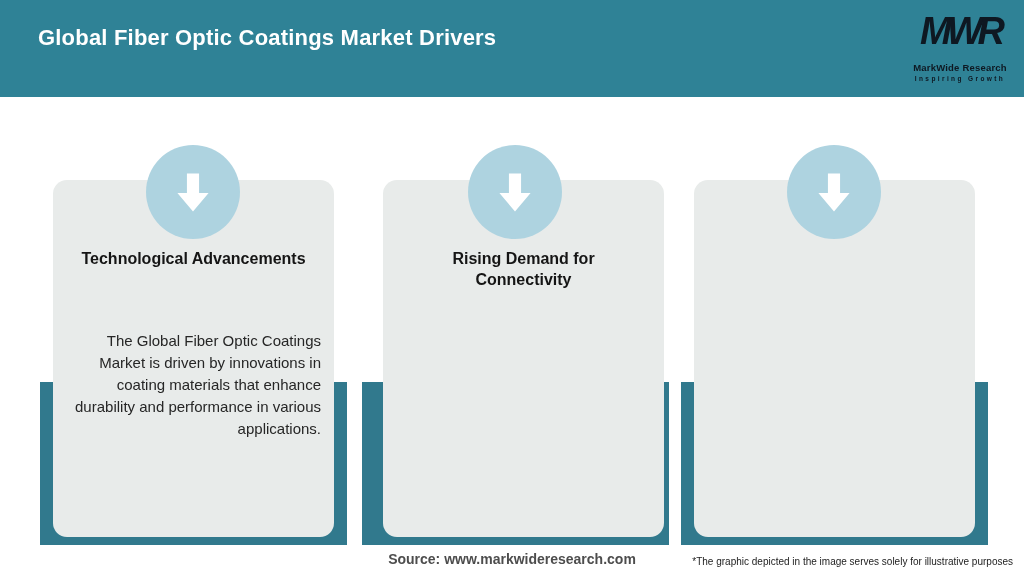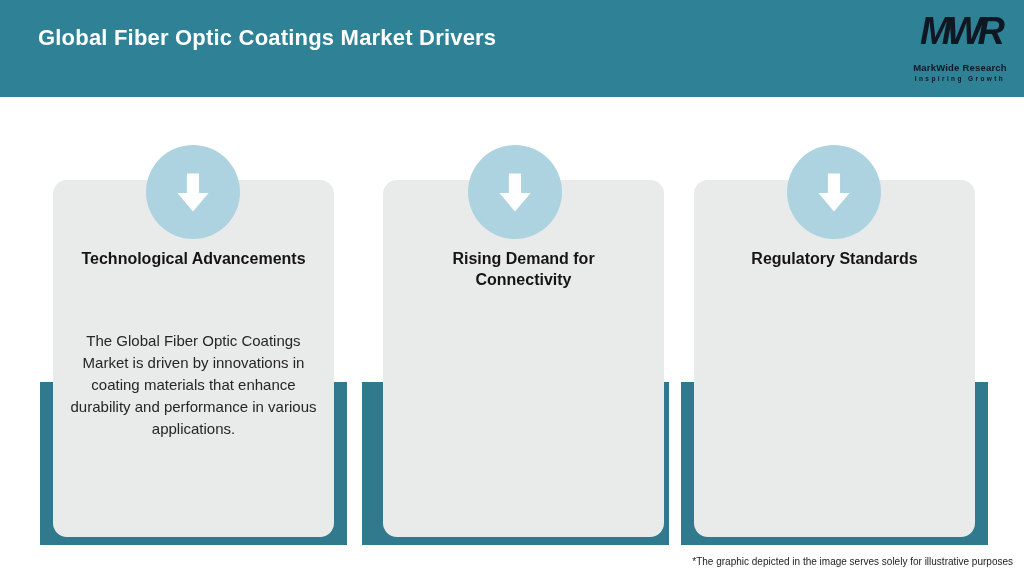--- a/index.html
+++ b/index.html
@@ -39,21 +39,21 @@
     background:#aed3e0;z-index:3;display:flex;align-items:center;justify-content:center;
   }
   .circle svg{width:52px;height:56px;display:block;}
   .card-title{
     position:absolute;top:68px;left:24px;right:24px;
     text-align:center;font-size:16px;font-weight:700;color:#151515;
     line-height:21px;
   }
   .card-body{
     position:absolute;top:150px;left:13px;right:13px;
-    font-size:15px;color:#262626;line-height:22px;text-align:center;
+    font-size:15px;color:#262626;line-height:22px;text-align:right;
   }
   
   .g1 .card{left:53px;}  .g1 .card-shadow{left:40px;width:307px;}  .g1 .circle{left:146px;}
   .g2 .card{left:375px;margin-left:8px;} .g2 .card-shadow{left:362px;width:307px;} .g2 .circle{left:468px;}
   .g3 .card{left:694px;} .g3 .card-shadow{left:681px;width:307px;} .g3 .circle{left:787px;}
   
   .source-line{
     position:absolute;left:0;top:551px;width:1024px;text-align:center;
     font-size:14px;font-weight:700;color:#4d4d4d;
   }
@@ -97,24 +97,24 @@
     <div class="circle">
       <svg viewBox="0 0 24 24" aria-hidden="true">
           <path d="M9.2 3.5 h5.6 v9 h4.4 L12 21 4.8 12.5 h4.4 z" fill="#ffffff"></path>
         </svg>
     </div>
   </div>
 
   <div class="g3">
     <div class="card-shadow"></div>
     <div class="card">
-      <div class="card-title">Regulatory Standards</div>
     </div>
     <div class="circle">
       <svg viewBox="0 0 24 24" aria-hidden="true">
           <path d="M9.2 3.5 h5.6 v9 h4.4 L12 21 4.8 12.5 h4.4 z" fill="#ffffff"></path>
         </svg>
     </div>
   </div>
 
+  <div class="source-line">Source: www.markwideresearch.com</div>
   <div class="disclaimer">*The graphic depicted in the image serves solely for illustrative purposes</div>
 
 </div>
 
 </body></html>

